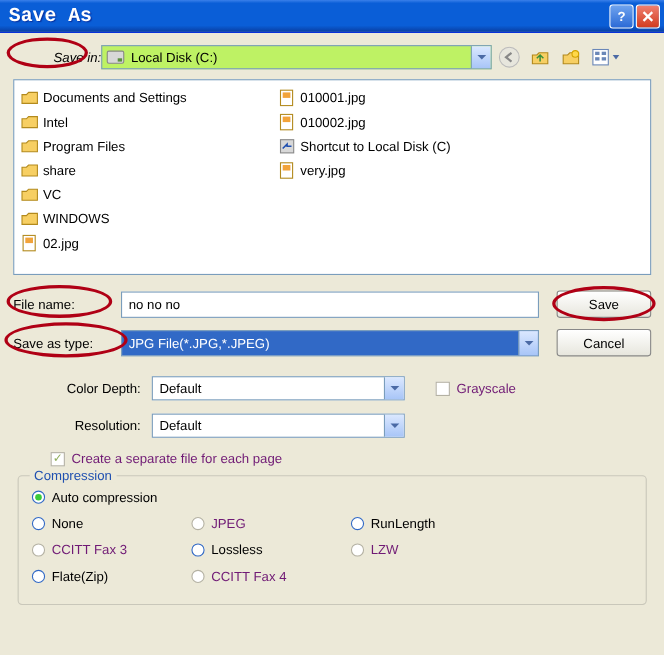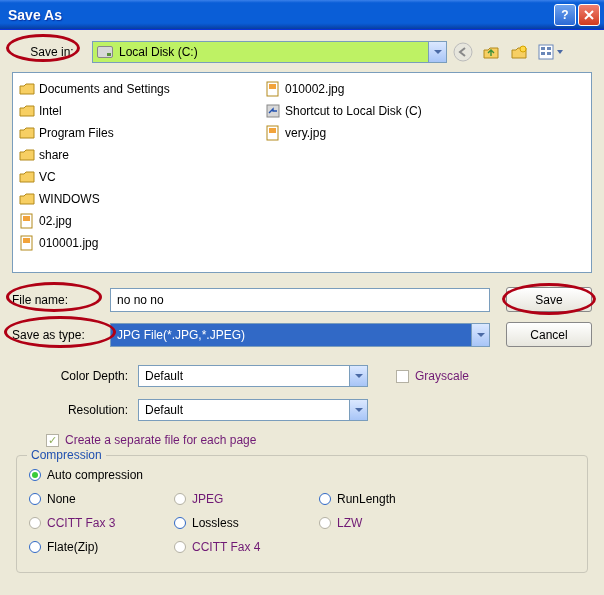--- a/index.html
+++ b/index.html
@@ -4,48 +4,48 @@
 <style>
   * { box-sizing: border-box; margin: 0; padding: 0; font-family: Tahoma, Arial, sans-serif; font-size: 12px; }
   body { background: #ece9d8; width: 604px; height: 595px; overflow: hidden; }
   .titlebar {
     height: 30px;
     background: linear-gradient(to bottom, #3a80ea 0%, #0a5ed7 10%, #0a5ed7 80%, #083ea2 100%);
     display: flex; align-items: center; padding: 0 4px 0 8px;
     color: #fff; font-weight: bold;
     border-bottom: 1px solid #0831d9;
   }
-  .titlebar .title { flex: 1; font-size: 14px; text-shadow: 1px 1px 1px #0831a0; }
+  .titlebar .title { flex: 1; font-size: 18px; text-shadow: 1px 1px 1px #0831a0; font-family: Liberation Mono, monospace; }
   .titlebar .btn {
     width: 22px; height: 22px; margin-left: 2px;
     border-radius: 3px; border: 1px solid #fff;
     display: flex; align-items: center; justify-content: center;
     font-weight: bold; cursor: pointer;
   }
   .titlebar .help { background: linear-gradient(to bottom,#6fa3ee,#2b6ad6); color:#fff; }
   .titlebar .close { background: linear-gradient(to bottom,#f08070,#d13b1f); color:#fff; }
   .body-area { padding: 10px 12px 0 12px; }
   .row { display: flex; align-items: center; margin-bottom: 8px; }
-  .lbl { width: 80px; text-align: center; padding-right: 0; }
+  .lbl { width: 80px; text-align: right; padding-right: 0; font-style: italic; }
   .combo {
     flex: 1; height: 22px; background: #bef264; border: 1px solid #7a9dbc;
     display: flex; align-items: center; padding-left: 4px; position: relative;
   }
   .combo .drop {
     position: absolute; right: 0; top: 0; width: 18px; height: 100%;
     background: linear-gradient(to bottom,#dbe8ff,#a8c5f7);
     border-left: 1px solid #7a9dbc;
     display:flex; align-items:center; justify-content:center;
   }
   .combo .drop::after { content:""; border:4px solid transparent; border-top-color:#4b6aa5; margin-top:4px; }
   .nav-ico { width:24px;height:24px;margin-left:4px;display:flex;align-items:center;justify-content:center;cursor:pointer; }
   .filepane {
-    background:#fff; border:1px solid #7a9dbc; height:201px; padding:6px;
+    background:#fff; border:1px solid #7a9dbc; height:178px; padding:6px;
     display:flex; flex-direction: column; flex-wrap: wrap; align-content:flex-start;
-    column-gap: 26px;
+    column-gap: 14px;
   }
   .fileitem { display:flex; align-items:center; height:20px; margin-bottom:2px; width: 220px; cursor:default; }
   .fileitem .fico { width:16px;height:16px;margin-right:4px; display:flex;align-items:center;justify-content:center; }
   .lower-row { display:flex; align-items:center; margin-top:14px; }
   .lower-row .lbl2 { width:98px; text-align:left; padding-right:6px; }
   .textinp {
     flex:1; height:24px; background:#fff; border:1px solid #7a9dbc; padding:0 6px;
   }
   .winbtn {
     width:86px; height:25px; margin-left:16px;

